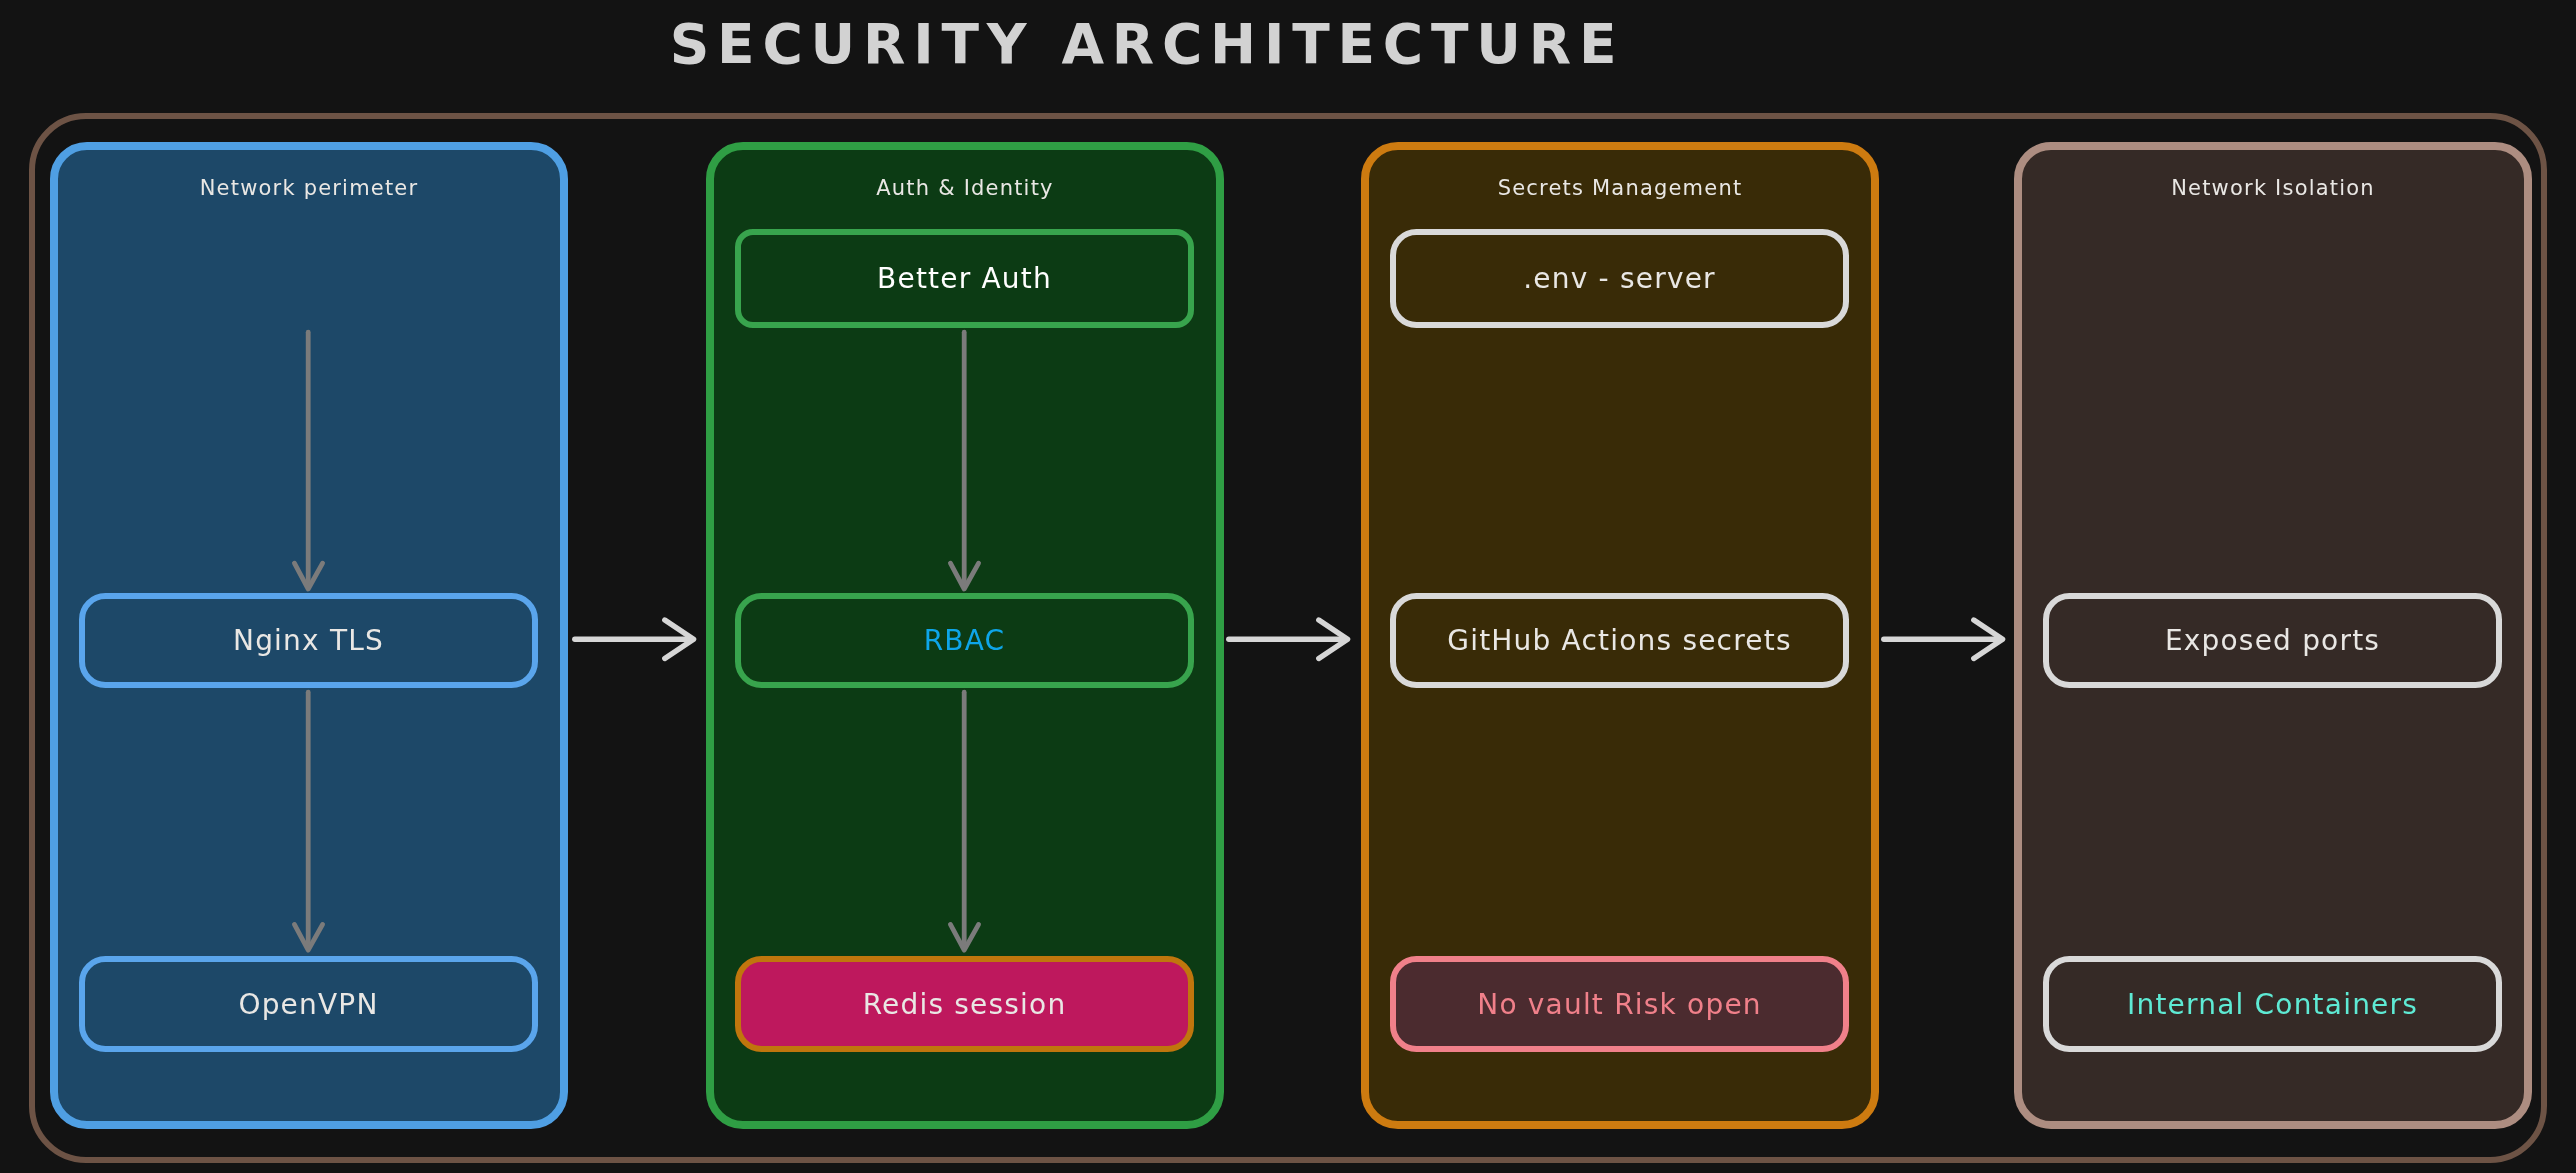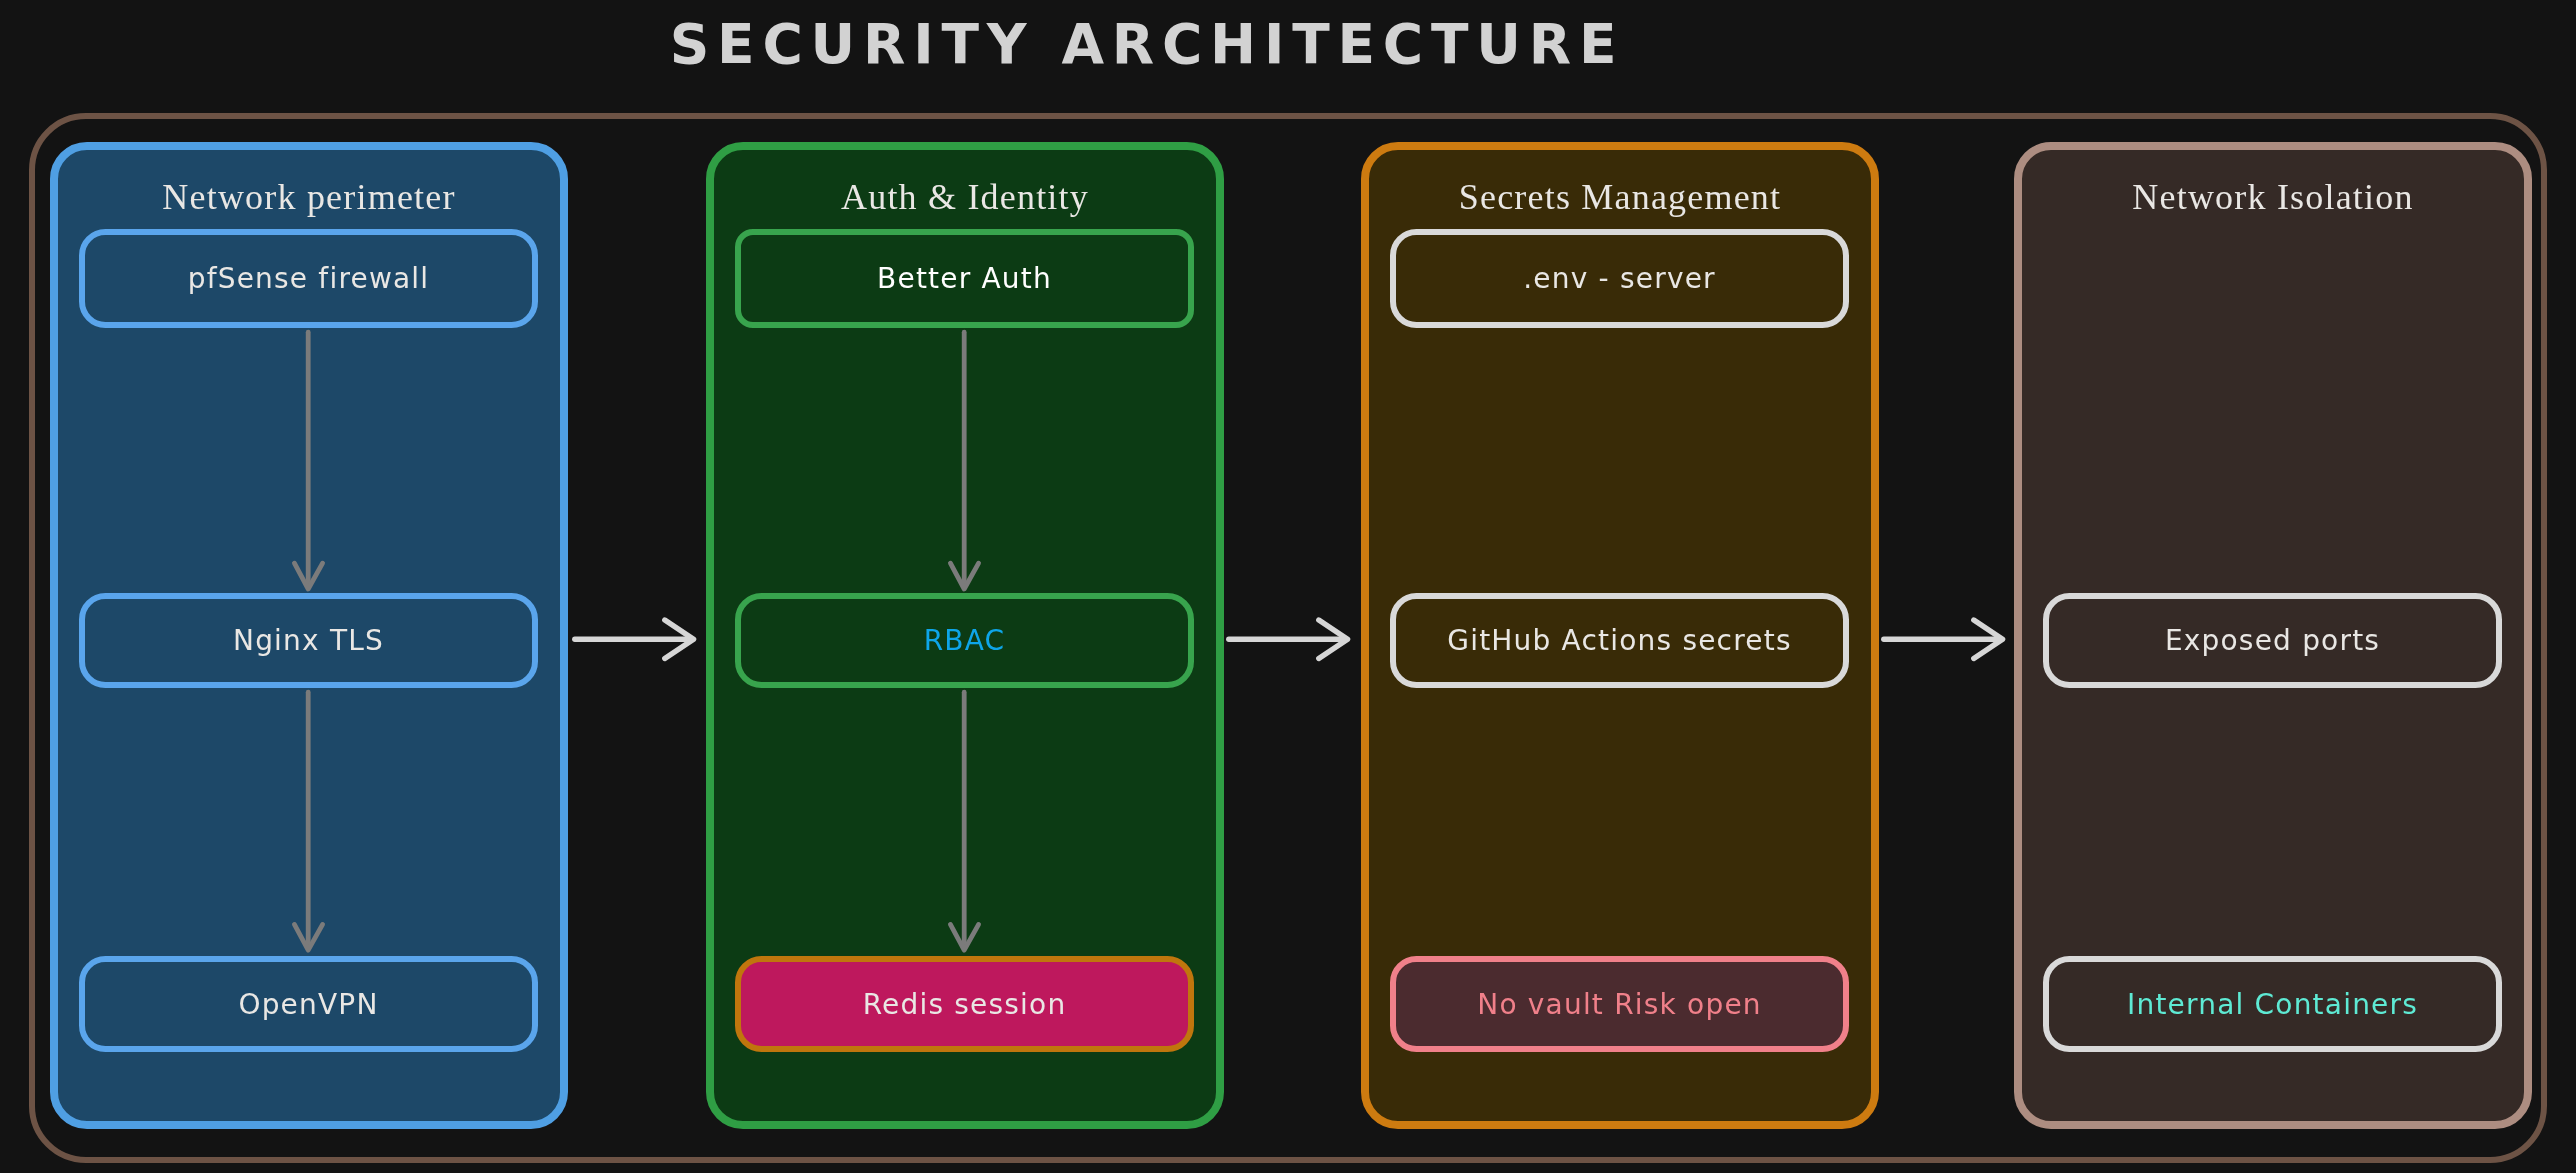--- a/index.html
+++ b/index.html
@@ -22,22 +22,22 @@
     border:6.6px solid var(--frame);border-radius:57px;
   }
   .column{
     position:absolute;top:142px;width:518px;height:987px;
     border:8.4px solid var(--col-border,#888);
     background:var(--col-fill,#222);
     border-radius:37px;
   }
   .col-title{
     position:absolute;top:26.4px;left:0;width:100%;margin:0;
-    text-align:center;font-size:36px;font-weight:normal;letter-spacing:1.2px;
-    color:#e9e7e4;white-space:nowrap;font-family:Liberation Serif, serif;
+    text-align:center;font-size:21px;font-weight:normal;letter-spacing:1.2px;
+    color:#e9e7e4;white-space:nowrap;
   }
   .node{
     position:absolute;left:21px;width:459px;
     border:6px solid #d9d9d9;border-radius:26.4px;
     display:flex;align-items:center;justify-content:center;
     font-size:28px;letter-spacing:1.2px;color:#e9e7e4;white-space:nowrap;
   }
   .row1{top:79px;height:99px;}
   .row2{top:443px;height:95px;}
   .row3{top:806px;height:96px;}
@@ -51,23 +51,20 @@
 </style>
 </head>
 <body>
 
 <div class="title">SECURITY ARCHITECTURE</div>
 
 <div class="frame"></div>
 
 <section class="column col1" style="--col-border: #4f9fe3; --col-fill: #1d4868;">
   <h2 class="col-title">Network perimeter</h2>
-  <div class="node row1" style="border-color: rgb(90, 165, 236); background: transparent; color: rgb(233, 231, 228);">
-    <span>pfSense firewall</span>
-  </div>
   <div class="node row2" style="border-color: rgb(90, 165, 236); background: transparent; color: rgb(233, 231, 228);">
     <span>Nginx TLS</span>
   </div>
   <div class="node row3" style="border-color: rgb(90, 165, 236); background: transparent; color: rgb(233, 231, 228);">
     <span>OpenVPN</span>
   </div>
   <svg class="v-arrows" viewBox="0 0 835 1617">
     <g class="v-stroke">
       <line x1="417" y1="303" x2="417" y2="728"></line>
       <polyline points="394,688 417,731 441,688"></polyline>

